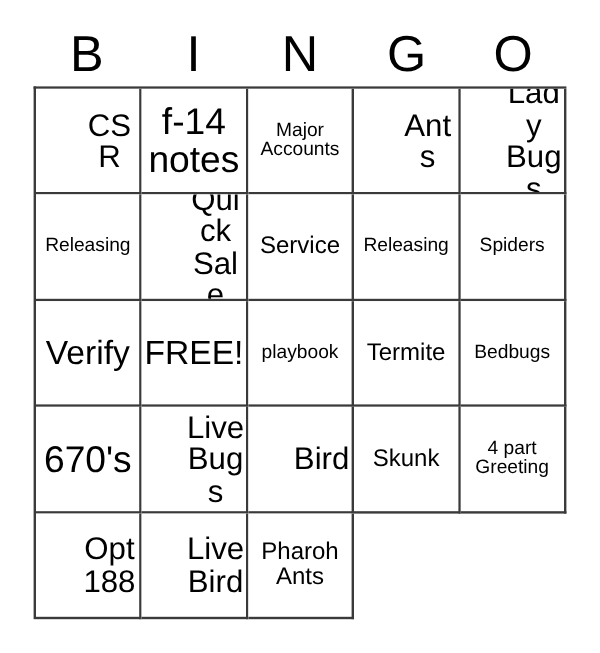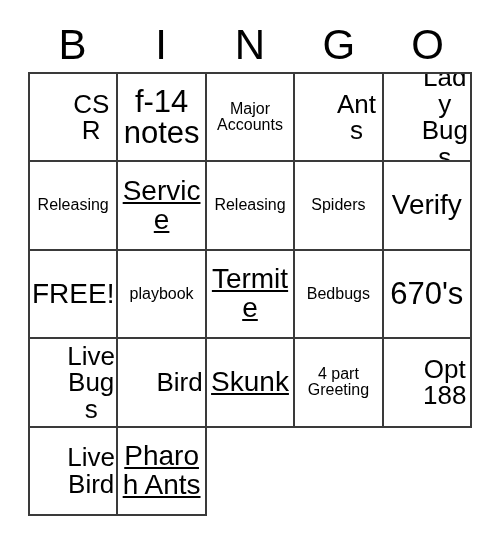--- a/index.html
+++ b/index.html
@@ -78,21 +78,21 @@
     width: 100%;
     line-height: 1.02;
     word-break: break-word;
     hyphens: none;
   }
 
   
   .fs-xxl .cell-text { font-size: 26px; padding-left: 36px; }
   .fs-xl  .cell-text { font-size: 31px; }
   .fs-lg  .cell-text { font-size: 28px; }
-  .fs-md  .cell-text { font-size: 28px; text-decoration: underline; }
+  .fs-md  .cell-text { font-size: 20px; }
   .fs-sm  .cell-text { font-size: 16px; }
   .fs-xs  .cell-text { font-size: 16px; }
 </style>
 </head>
 <body>
 
 <div id="bingo-card">
 
   <div id="bingo-header">
     <div class="header-letter">B</div>
@@ -115,20 +115,23 @@
       </div>
     <div class="bingo-cell fs-xxl">
         <span class="cell-text">Ants</span>
       </div>
 
     <div class="bingo-cell fs-xxl">
         <span class="cell-text">Lady Bugs</span>
       </div>
     <div class="bingo-cell fs-xs">
         <span class="cell-text">Releasing</span>
+      </div>
+    <div class="bingo-cell fs-xxl">
+        <span class="cell-text">Quick Sale</span>
       </div>
     <div class="bingo-cell fs-md">
         <span class="cell-text">Service</span>
       </div>
     <div class="bingo-cell fs-xs">
         <span class="cell-text">Releasing</span>
       </div>
 
     <div class="bingo-cell fs-sm">
         <span class="cell-text">Spiders</span>

